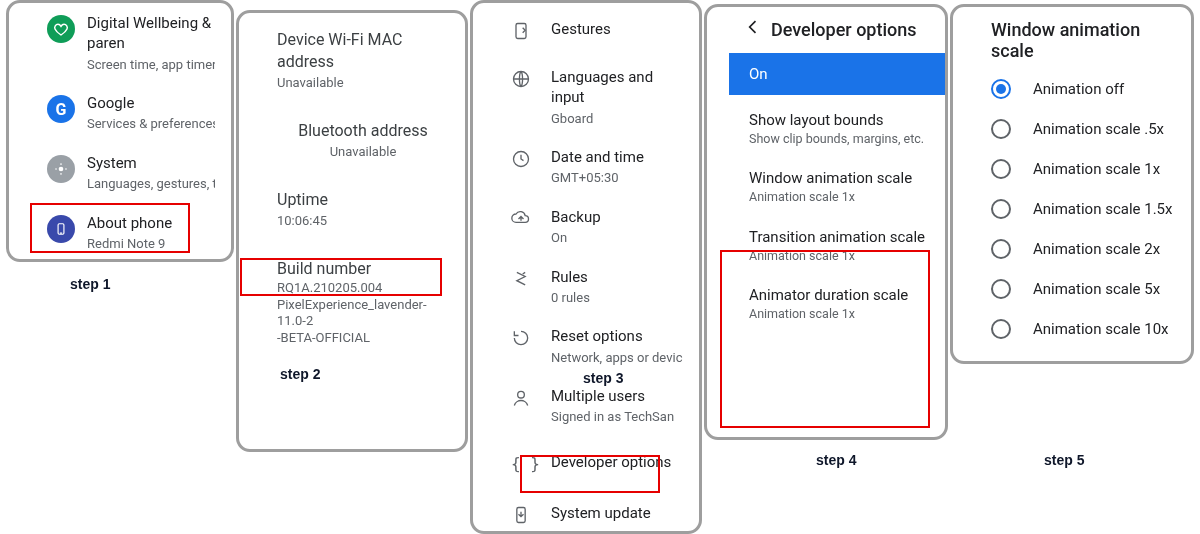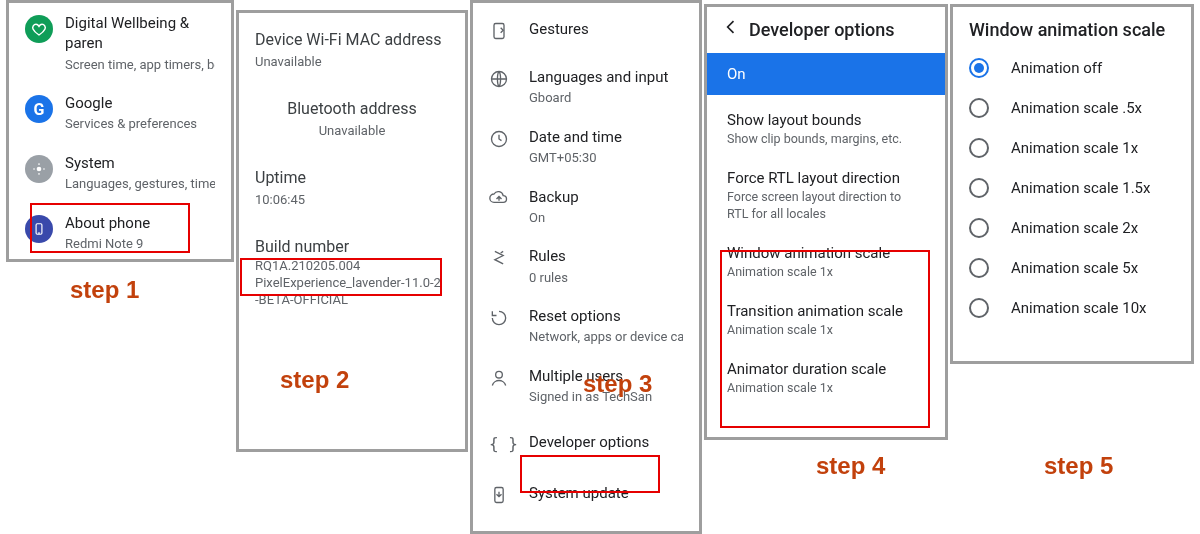--- a/index.html
+++ b/index.html
@@ -10,22 +10,23 @@
     width: 1200px;
     height: 534px;
     position: relative;
     overflow: hidden;
     color: #202124;
   }
   .panel {
     position: absolute;
     background: #ffffff;
     border: 3px solid #9e9e9e;
-    border-radius: 0;
+    border-radius: 14px;
     overflow: hidden;
+    padding-left: 22px;
   }
   .row {
     display: flex;
     align-items: flex-start;
     padding: 10px 16px;
   }
   .icon-col {
     width: 40px;
     flex: 0 0 40px;
     display: flex;
@@ -37,22 +38,22 @@
   .icon-col svg { display:block; }
   .txt-col { flex: 1 1 auto; min-width: 0; }
   .title { font-size: 15px; color: #202124; line-height: 1.35; }
   .sub   { font-size: 13px; color: #5f6368; line-height: 1.35; margin-top: 2px; white-space: nowrap; overflow: hidden; text-overflow: clip;}
   .sub2  { font-size: 13px; color: #5f6368; line-height: 1.3; }
   .redbox { position:absolute; border:2px solid #e60000; background:transparent; pointer-events:none; }
   .step-label {
     position:absolute;
     font-family: Arial, sans-serif;
     font-weight: bold;
-    font-size: 24px;
-    color: #c2410c;
+    font-size: 14px;
+    color: #0f172a;
   }
   
   .p4-header {
     display:flex; align-items:center; padding:10px 14px 12px;
   }
   .p4-header .back { width:28px; color:#202124; }
   .p4-header .ht { font-size:18px; font-weight:500; }
   .p4-on {
     background:#1a73e8; color:#fff; font-size:15px;
     padding:12px 20px;
@@ -284,24 +285,20 @@
     <div class="ht">Developer options</div>
   </div>
   <div class="p4-on">
     <span>On</span>
   </div>
   <div class="p4-item" style="padding-top:16px;">
     <div class="t">Show layout bounds</div>
     <div class="s">Show clip bounds, margins, etc.</div>
   </div>
   <div class="p4-item">
-    <div class="t">Force RTL layout direction</div>
-    <div class="s">Force screen layout direction to RTL for all locales</div>
-  </div>
-  <div class="p4-item">
     <div class="t">Window animation scale</div>
     <div class="s">Animation scale 1x</div>
   </div>
   <div class="p4-item">
     <div class="t">Transition animation scale</div>
     <div class="s">Animation scale 1x</div>
   </div>
   <div class="p4-item">
     <div class="t">Animator duration scale</div>
     <div class="s">Animation scale 1x</div>

